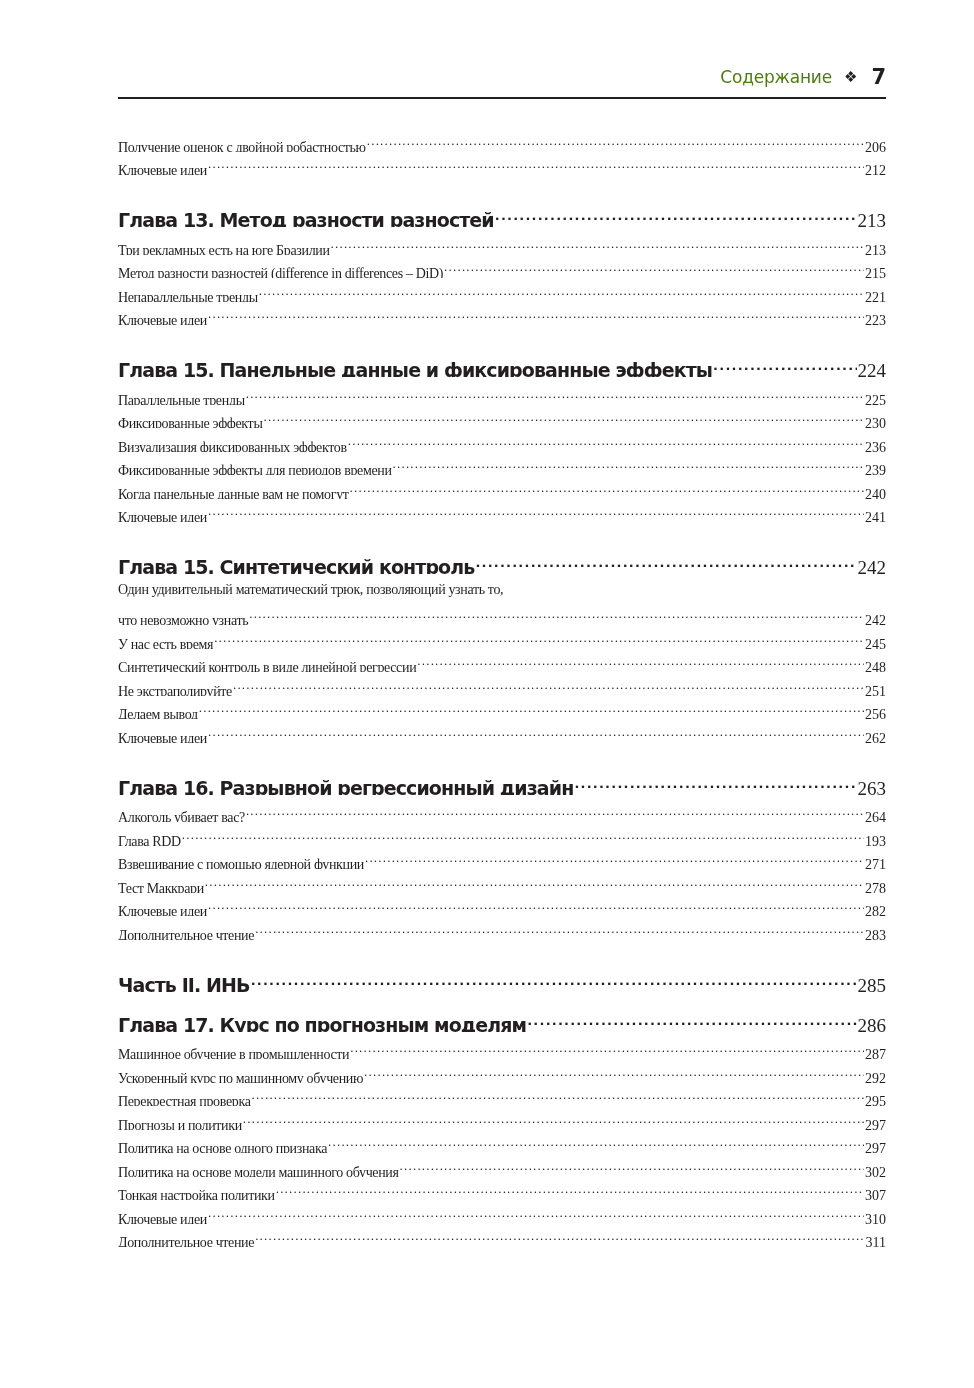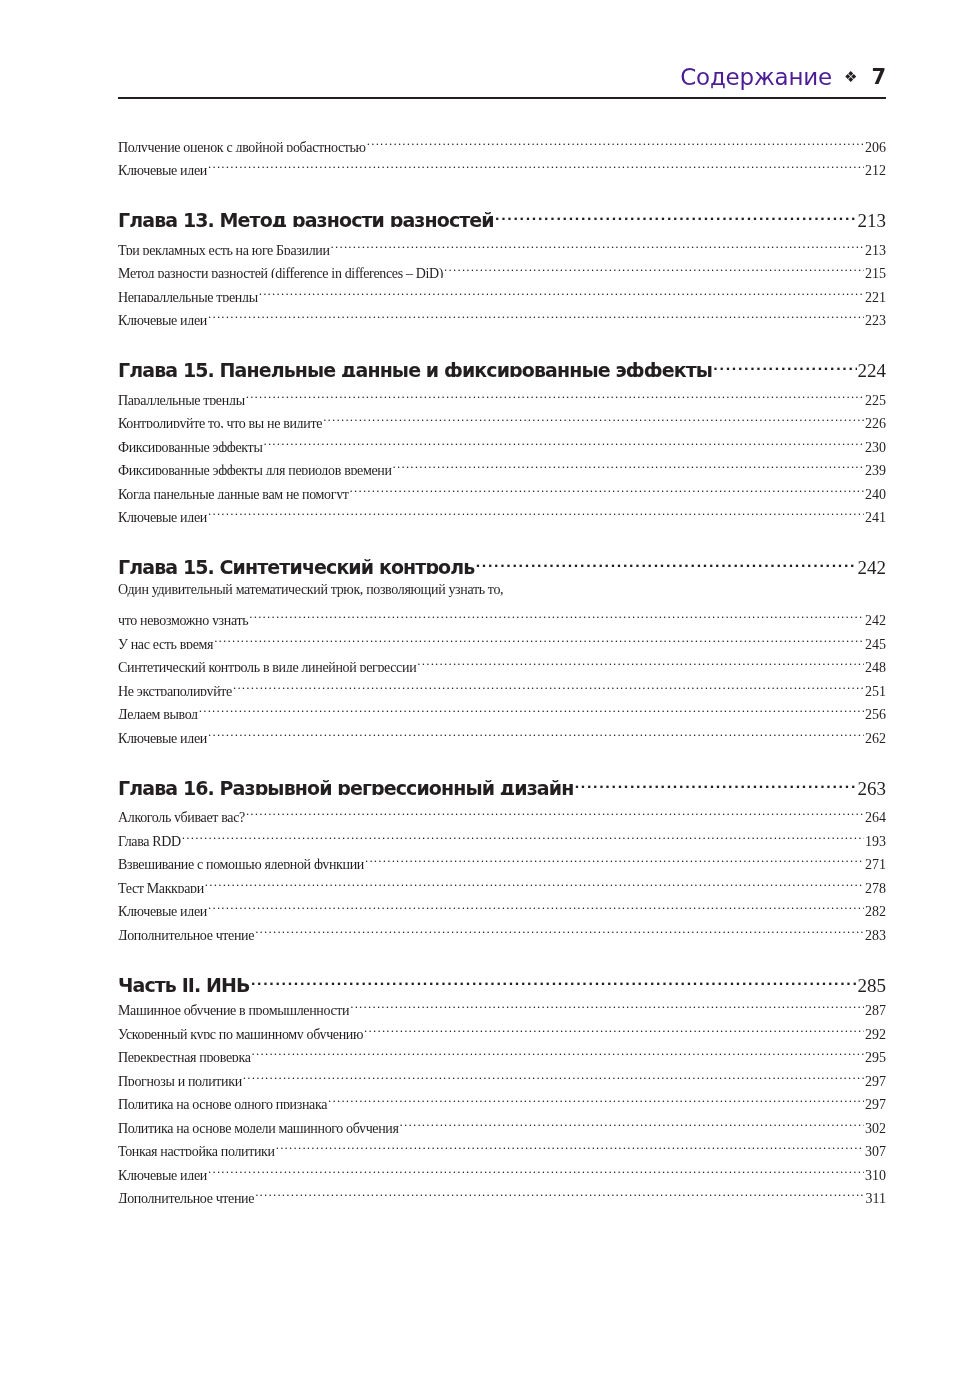--- a/index.html
+++ b/index.html
@@ -24,22 +24,22 @@
       position: absolute;
       top: 62px;
       right: 0;
       height: 30px;
       display: flex;
       align-items: center;
       justify-content: flex-end;
       font-family: "DejaVu Sans", sans-serif;
     }
     .rh-title {
-      font-size: 23px;
-      color: #4c1d95;
+      font-size: 17px;
+      color: #4d7c0f;
       letter-spacing: -0.2px;
     }
     .rh-ornament {
       font-size: 15px;
       margin: 0 14px 0 12px;
       color: #231f20;
     }
     .rh-page {
       font-size: 21px;
       font-weight: bold;
@@ -175,28 +175,28 @@
       <span class="title">Глава 15. Панельные данные и фиксированные эффекты</span>
       <span class="dots"></span>
       <span class="num">224</span>
     </div>
     <div class="row">
       <span class="title">Параллельные тренды</span>
       <span class="dots"></span>
       <span class="num">225</span>
     </div>
     <div class="row">
-      <span class="title">Контролируйте то, что вы не видите</span>
-      <span class="dots"></span>
-      <span class="num">226</span>
-    </div>
-    <div class="row">
       <span class="title">Фиксированные эффекты</span>
       <span class="dots"></span>
       <span class="num">230</span>
+    </div>
+    <div class="row">
+      <span class="title">Визуализация фиксированных эффектов</span>
+      <span class="dots"></span>
+      <span class="num">236</span>
     </div>
     <div class="row">
       <span class="title">Фиксированные эффекты для периодов времени</span>
       <span class="dots"></span>
       <span class="num">239</span>
     </div>
     <div class="row">
       <span class="title">Когда панельные данные вам не помогут</span>
       <span class="dots"></span>
       <span class="num">240</span>
@@ -281,20 +281,25 @@
       <span class="dots"></span>
       <span class="num">283</span>
     </div>
 
     <div class="row chapter gap-before">
       <span class="title">Часть II. ИНЬ</span>
       <span class="dots"></span>
       <span class="num">285</span>
     </div>
 
+    <div class="row chapter gap-after-chapter" style="margin-top:14px;">
+      <span class="title">Глава 17. Курс по прогнозным моделям</span>
+      <span class="dots"></span>
+      <span class="num">286</span>
+    </div>
     <div class="row">
       <span class="title">Машинное обучение в промышленности</span>
       <span class="dots"></span>
       <span class="num">287</span>
     </div>
     <div class="row">
       <span class="title">Ускоренный курс по машинному обучению</span>
       <span class="dots"></span>
       <span class="num">292</span>
     </div>

